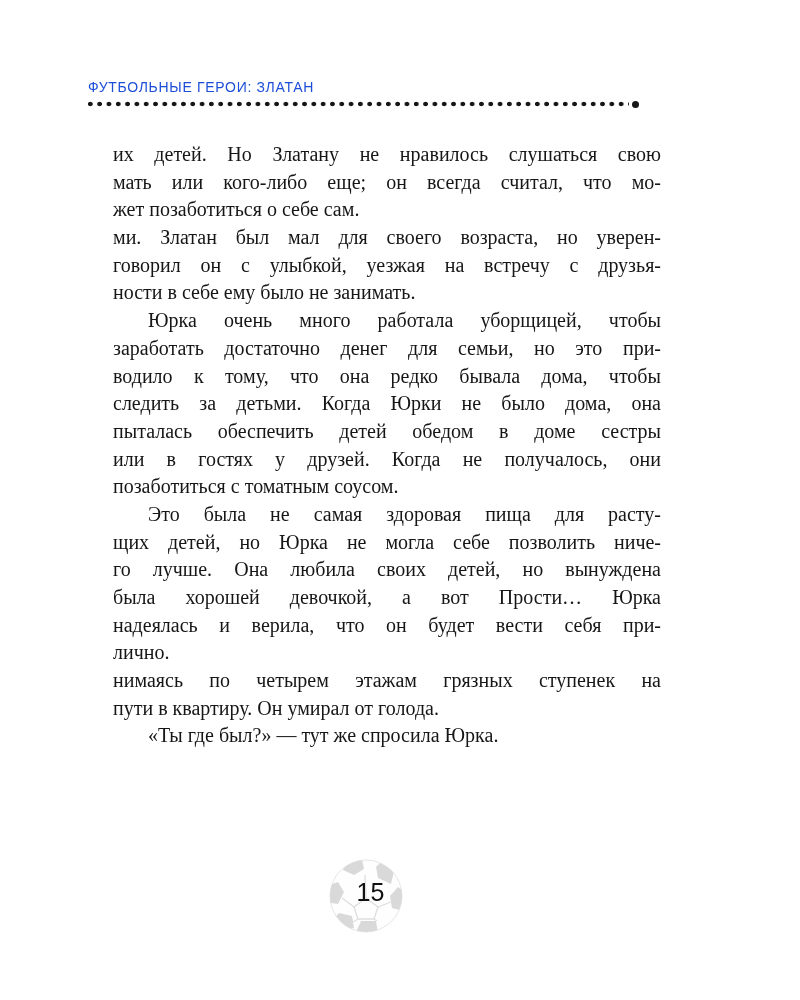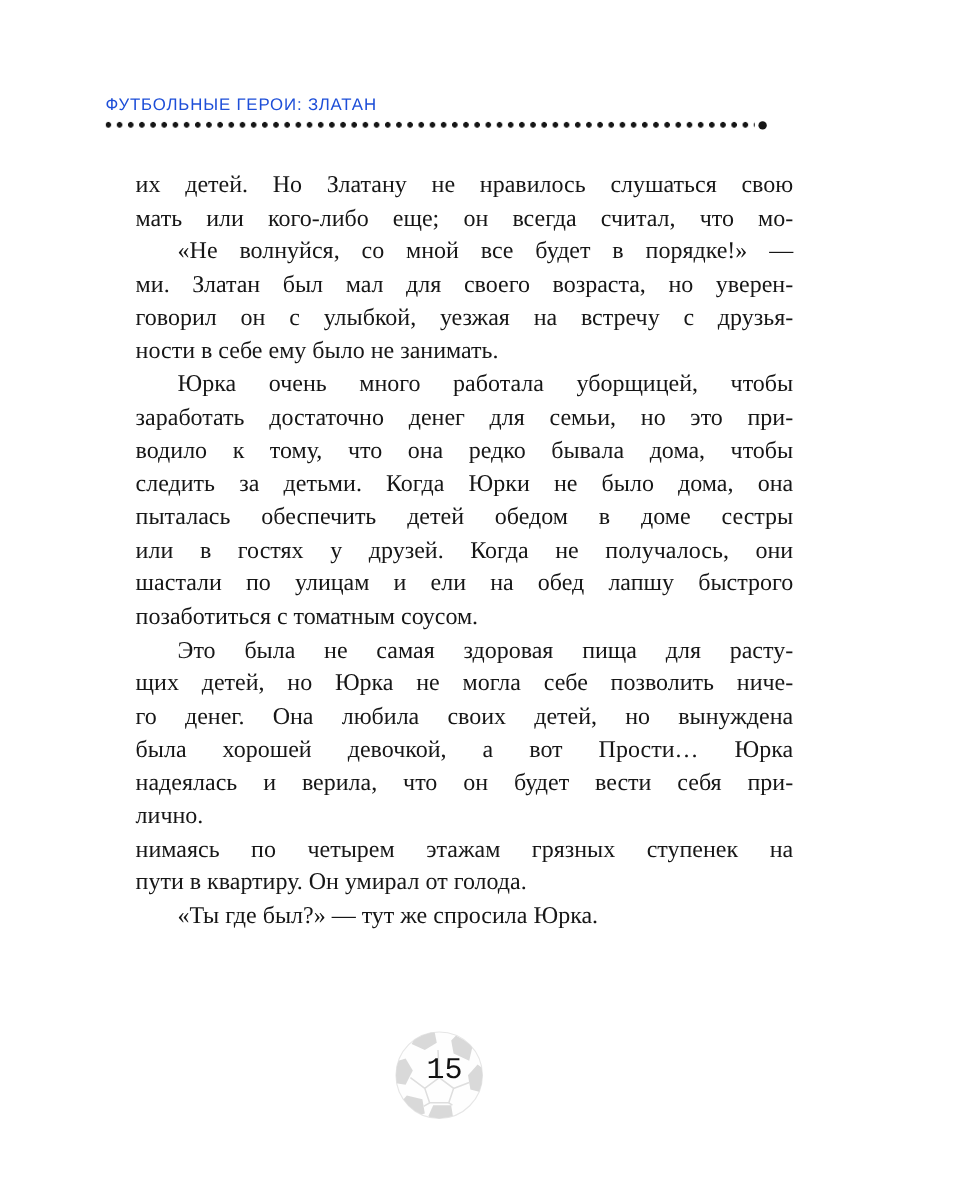--- a/index.html
+++ b/index.html
@@ -83,53 +83,52 @@
     top: 0;
   }
   .page-number {
     position: absolute;
     left: 0;
     top: 20px;
     width: 100%;
     padding-left: 9px;
     box-sizing: border-box;
     text-align: center;
-    font-family: Liberation Mono, monospace;
+    font-family: Liberation Sans, sans-serif;
     font-size: 25px;
     line-height: 28px;
     color: #111111;
   }
 </style>
 </head>
 <body>
 
 <div class="page">
 
   <div class="chapter-header">ФУТБОЛЬНЫЕ ГЕРОИ: ЗЛАТАН</div>
 
   <div class="dotted-divider"></div>
 
   <div class="body-text">
       <div class="line">их детей. Но Златану не нравилось слушаться свою</div>
       <div class="line">мать или кого-либо еще; он всегда считал, что мо-</div>
-      <div class="line indent">«Не волнуйся, со мной все будет в порядке!» —</div>
+      <div class="line last">жет позаботиться о себе сам.</div>
       <div class="line">ми. Златан был мал для своего возраста, но уверен-</div>
       <div class="line">говорил он с улыбкой, уезжая на встречу с друзья-</div>
       <div class="line last">ности в себе ему было не занимать.</div>
       <div class="line indent">Юрка очень много работала уборщицей, чтобы</div>
       <div class="line">заработать достаточно денег для семьи, но это при-</div>
       <div class="line">водило к тому, что она редко бывала дома, чтобы</div>
       <div class="line">следить за детьми. Когда Юрки не было дома, она</div>
       <div class="line">пыталась обеспечить детей обедом в доме сестры</div>
       <div class="line">или в гостях у друзей. Когда не получалось, они</div>
-      <div class="line">шастали по улицам и ели на обед лапшу быстрого</div>
       <div class="line last">позаботиться с томатным соусом.</div>
       <div class="line indent">Это была не самая здоровая пища для расту-</div>
       <div class="line">щих детей, но Юрка не могла себе позволить ниче-</div>
-      <div class="line">го денег. Она любила своих детей, но вынуждена</div>
+      <div class="line">го лучше. Она любила своих детей, но вынуждена</div>
       <div class="line">была хорошей девочкой, а вот Прости… Юрка</div>
       <div class="line">надеялась и верила, что он будет вести себя при-</div>
       <div class="line last">лично.</div>
       <div class="line">нимаясь по четырем этажам грязных ступенек на</div>
       <div class="line last">пути в квартиру. Он умирал от голода.</div>
       <div class="line indent last">«Ты где был?» — тут же спросила Юрка.</div>
     </div>
 
   <div class="pageball">
     <svg width="76" height="76" viewBox="0 0 76 76">

